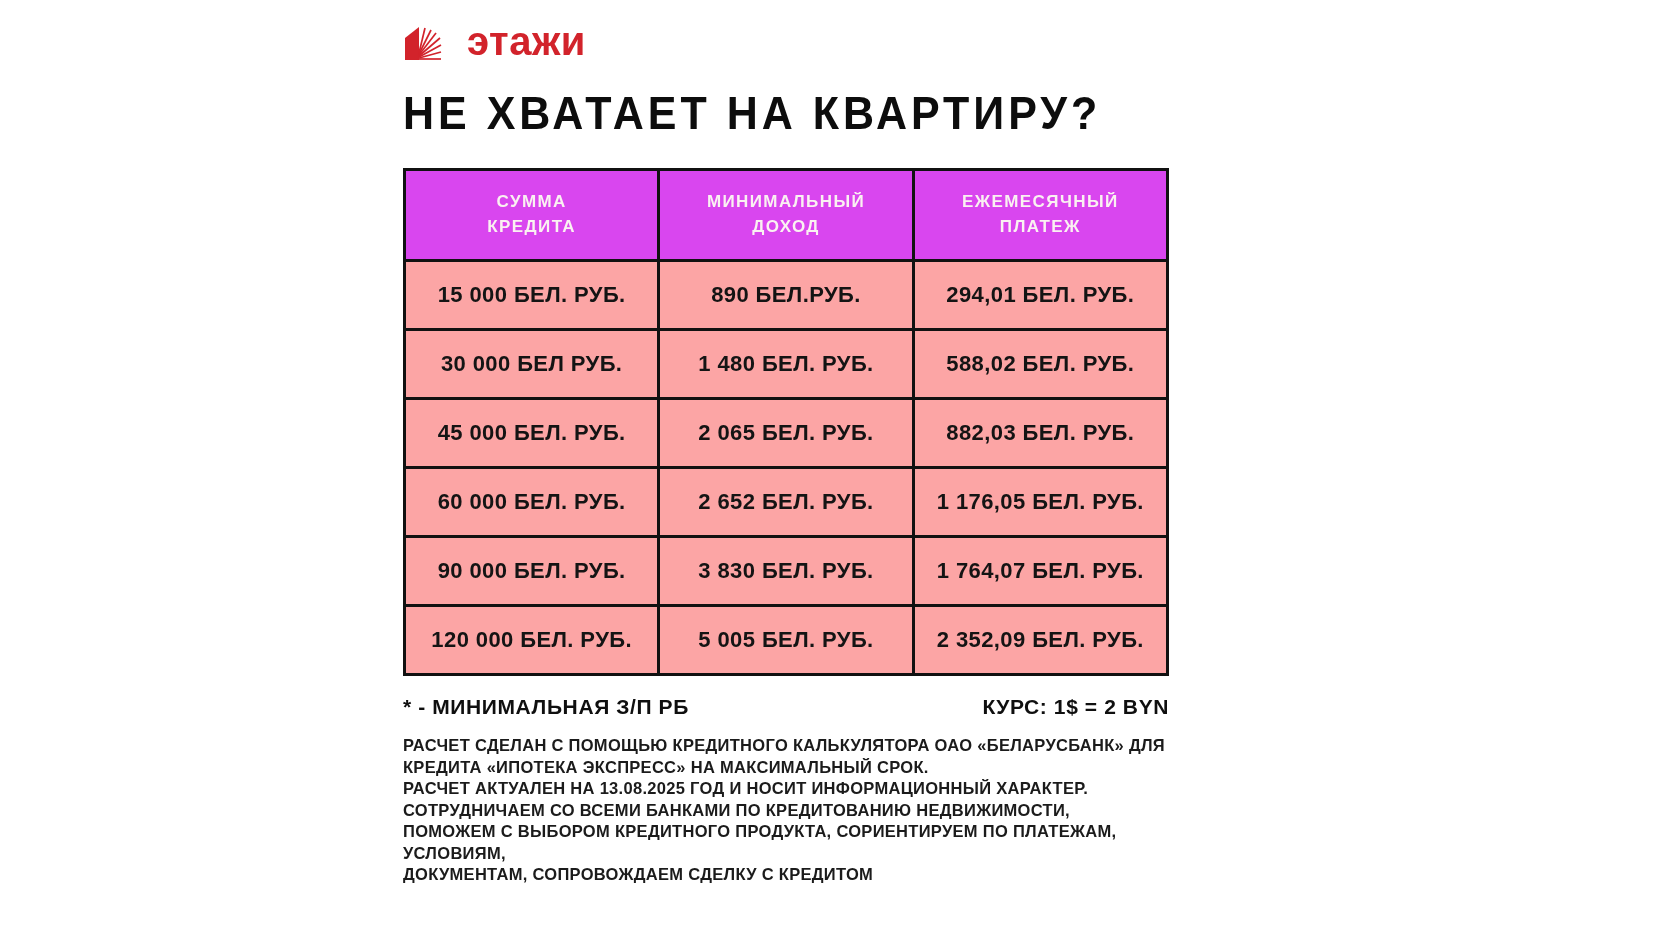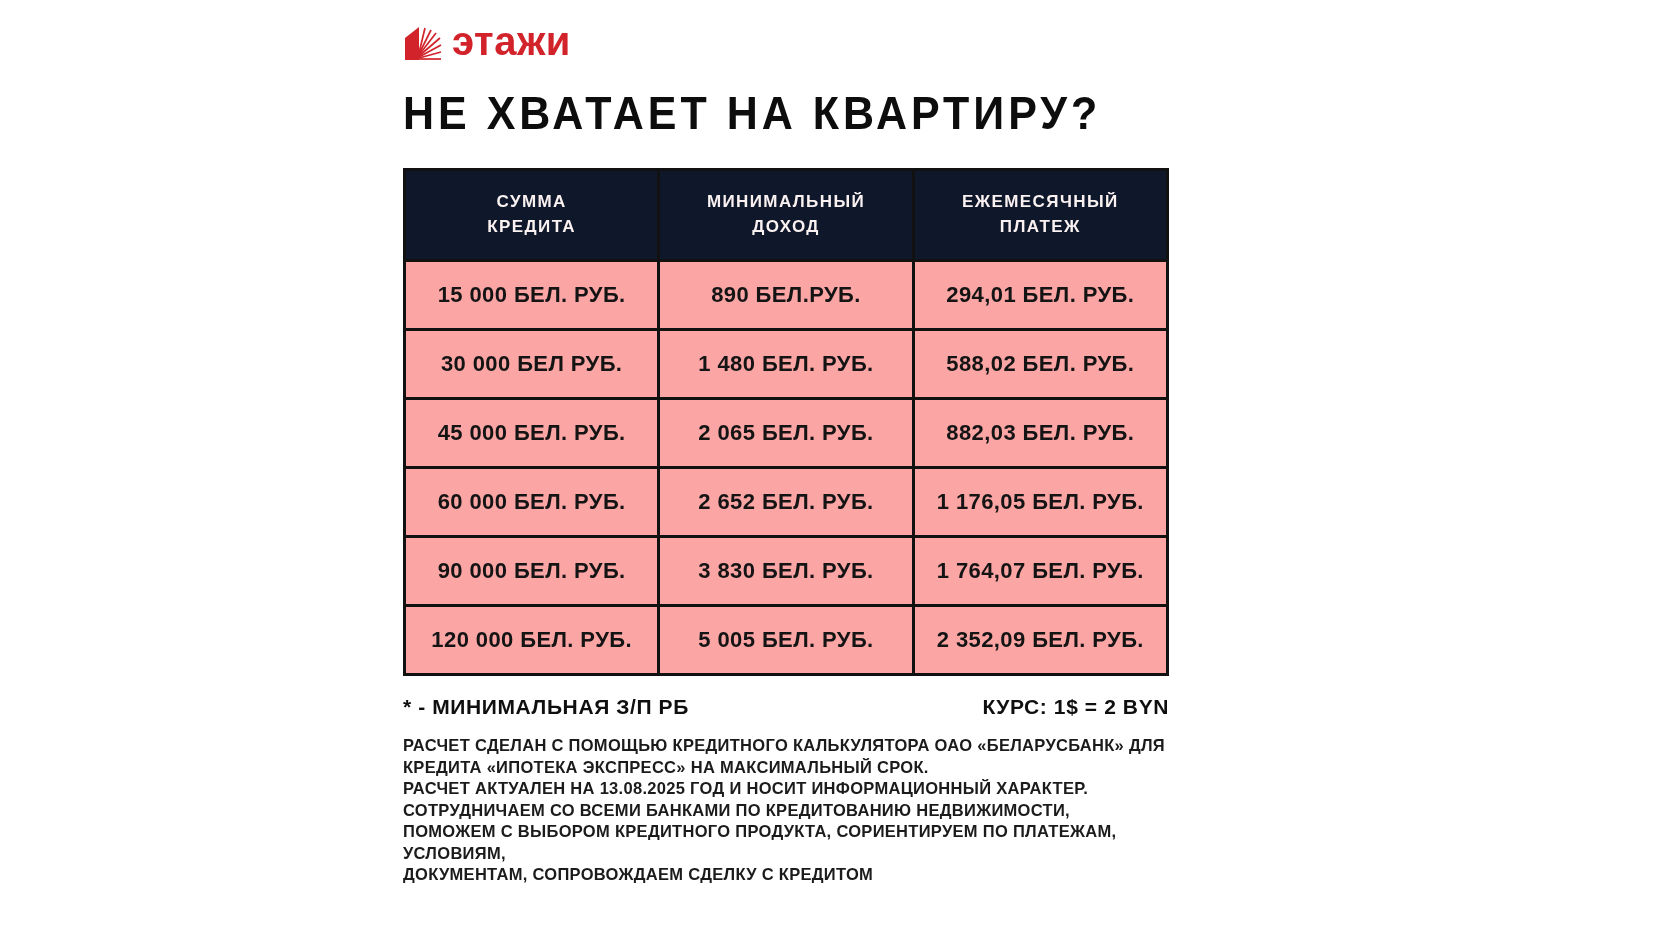--- a/index.html
+++ b/index.html
@@ -18,21 +18,21 @@
   .content {
     position: absolute;
     left: 403px;
     top: 22px;
     width: 766px;
   }
   
   .logo-row {
     display: flex;
     align-items: center;
-    gap: 9px;
+    gap: 24px;
     height: 42px;
   }
   .logo-mark { width: 40px; height: 37px; flex: 0 0 auto; }
   .logo-text {
     color: #d2232b;
     font-size: 40px;
     font-weight: bold;
     letter-spacing: 0.5px;
     line-height: 1;
     padding-bottom: 4px;
@@ -56,21 +56,21 @@
     table-layout: fixed;
   }
   table.credit-table th,
   table.credit-table td {
     border: 3.5px solid #111111;
     text-align: center;
     vertical-align: middle;
   }
   table.credit-table th {
     height: 86px;
-    background: #0f172a;
+    background: #d946ef;
     color: #faf1f1;
     font-size: 17px;
     font-weight: bold;
     letter-spacing: 1.4px;
     white-space: pre-line;
     line-height: 1.45;
   }
   table.credit-table td {
     height: 64px;
     background: #fca5a5;

